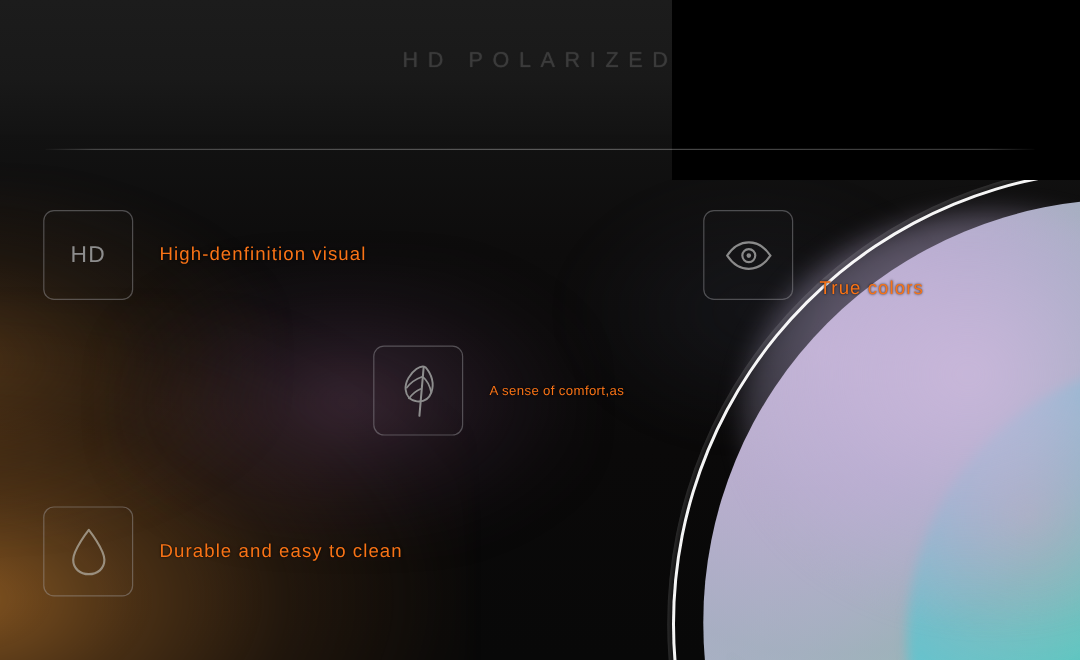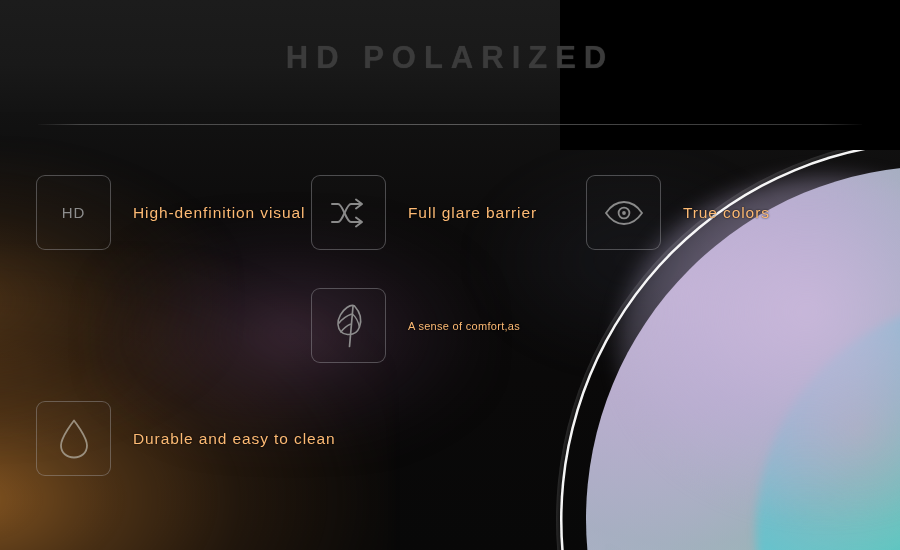--- a/index.html
+++ b/index.html
@@ -194,23 +194,23 @@
     width: 400px; height: 150px;
     background: #000;
   }
 
   
   .title {
     position: absolute;
     left: 0; top: 40px;
     width: 900px;
     text-align: center;
-    font-size: 31px;
+    font-size: 18px;
     letter-spacing: 8px;
-    font-weight: 700;
+    font-weight: 400;
     color: #3b3b3b;
     text-shadow: 0 0 1px rgba(90,90,90,0.5);
     white-space: pre;
   }
 
   
   .divider {
     position: absolute;
     left: 38px; top: 124px;
     width: 824px; height: 1px;
@@ -240,47 +240,47 @@
     border-radius: 9px;
     display: flex;
     align-items: center;
     justify-content: center;
     box-sizing: border-box;
     background: rgba(255,255,255,0.012);
     flex: 0 0 auto;
   }
   .fbox svg { display: block; }
   .fbox .hd-text {
-    font-size: 15px;
+    font-size: 19px;
     letter-spacing: 1px;
     color: #8d8d8d;
     font-weight: 400;
   }
   .flabel {
     margin-left: 22px;
     font-size: 15.5px;
-    color: #fdba74;
+    color: #f97316;
     letter-spacing: 0.9px;
     white-space: nowrap;
     text-shadow: 0 0 2px rgba(0,0,0,0.9);
   }
   .flabel.sm {
     font-size: 11px;
     letter-spacing: 0.3px;
   }
   .flabel.dim { color: #e6e6e8; }
 
   
   .c1 { left: 36px; }
   .c2 { left: 311px; }
-  .c3 { left: 586px; }
+  .c3 { left: 586px; align-items: flex-end; }
   
   .r1 { top: 175px; }
   .r2 { top: 288px; }
-  .r3 { top: 401px; }
+  .r3 { top: 422px; }
 </style>
 </head>
 <body>
 
 <div id="stage">
 
   <div class="bg-base"></div>
   <div class="bg-header"></div>
   <div class="bg-body"></div>
   <div class="glow-amber"></div>
@@ -305,31 +305,20 @@
 
   <div class="features">
 
     <div class="feature c1 r1">
       <div class="fbox">
         <span class="hd-text">HD</span>
       </div>
       <div class="flabel">High-denfinition visual</div>
     </div>
 
-    <div class="feature c2 r1">
-      <div class="fbox">
-        <svg width="38" height="30" viewBox="0 0 38 30" fill="none">
-          <path d="M2 6 H8 C13 6 16 24 21 24 H31" stroke="#8a8a8a" stroke-width="2" stroke-linecap="round" fill="none"></path>
-          <path d="M2 24 H8 C13 24 16 6 21 6 H31" stroke="#8a8a8a" stroke-width="2" stroke-linecap="round" fill="none"></path>
-          <path d="M26 1.5 L32 6 L26 10.5" stroke="#8a8a8a" stroke-width="2" stroke-linecap="round" stroke-linejoin="round" fill="none"></path>
-          <path d="M26 19.5 L32 24 L26 28.5" stroke="#8a8a8a" stroke-width="2" stroke-linecap="round" stroke-linejoin="round" fill="none"></path>
-        </svg>
-      </div>
-      <div class="flabel">Full glare barrier</div>
-    </div>
 
     <div class="feature c3 r1">
       <div class="fbox">
         <svg width="40" height="26" viewBox="0 0 40 26" fill="none">
           <path d="M2 13 C8 4 14 2 20 2 C26 2 32 4 38 13 C32 22 26 24 20 24 C14 24 8 22 2 13 Z" stroke="#8a8a8a" stroke-width="1.8" fill="none"></path>
           <circle cx="20" cy="13" r="5.4" stroke="#8a8a8a" stroke-width="1.8" fill="none"></circle>
           <circle cx="20" cy="13" r="1.9" fill="#8a8a8a"></circle>
         </svg>
       </div>
       <div class="flabel">True colors</div>

